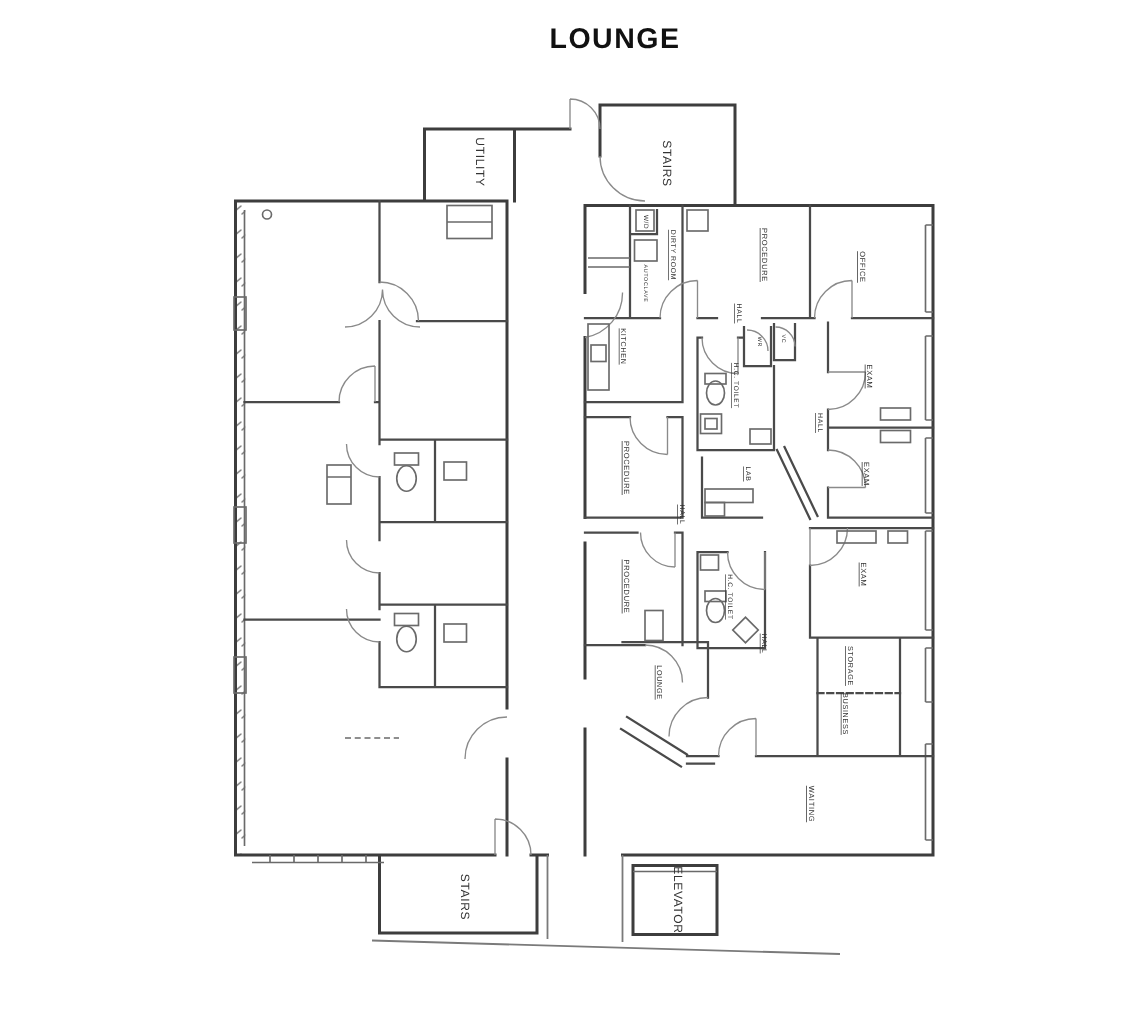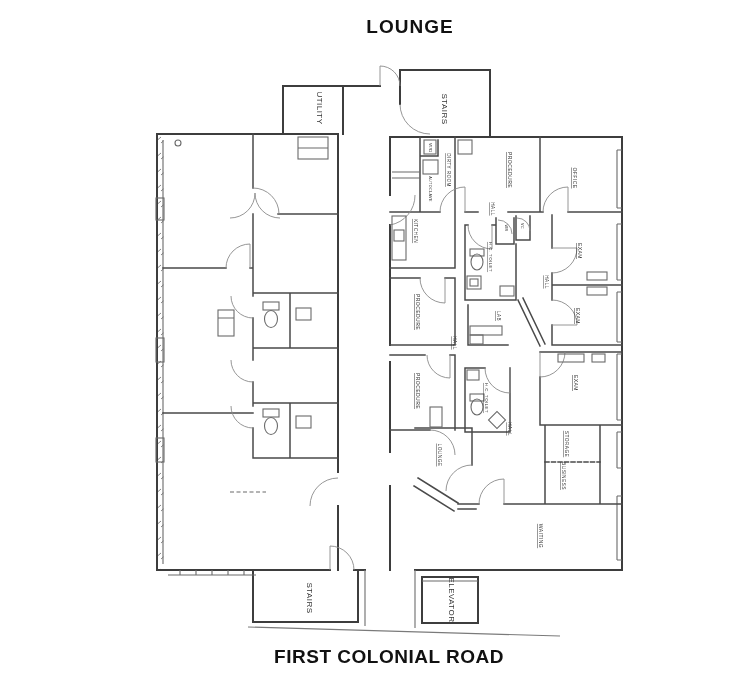--- a/index.html
+++ b/index.html
@@ -171,14 +171,13 @@
         <text x="508" y="429" transform="rotate(90 508 429)" font-size="4.6" class="u">HALL</text>
         <text x="438" y="455" transform="rotate(90 438 455)" font-size="4.8" class="u">LOUNGE</text>
         <text x="565" y="444" transform="rotate(90 565 444)" font-size="4.8" class="u">STORAGE</text>
         <text x="562" y="476" transform="rotate(90 562 476)" font-size="4.8" class="u">BUSINESS</text>
         <text x="539" y="536" transform="rotate(90 539 536)" font-size="5" class="u">WAITING</text>
         <text x="307" y="598" transform="rotate(90 307 598)" font-size="8">STAIRS</text>
         <text x="449" y="600" transform="rotate(90 449 600)" font-size="8">ELEVATOR</text>
       </g>
   </svg>
 
-  <div id="bottomLabel" class="big-label">FIRST COLONIAL ROAD</div>
 </div>
 
 </body></html>

